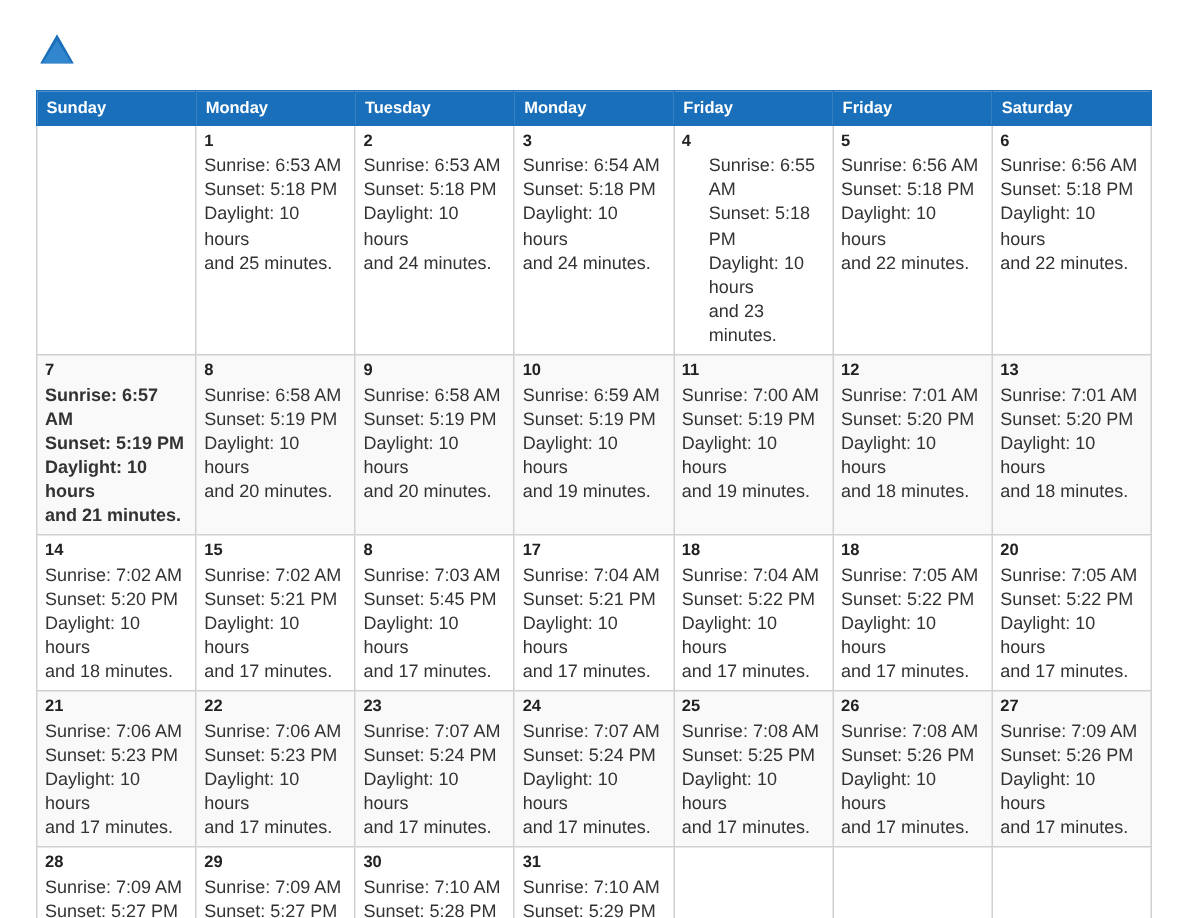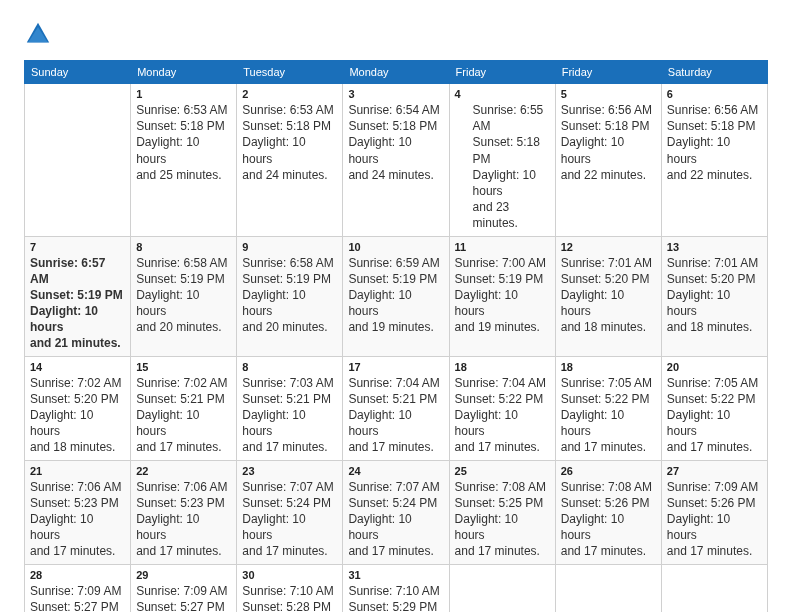--- a/index.html
+++ b/index.html
@@ -64,21 +64,21 @@
       border-collapse: collapse;
       border: 1px solid #ccc;
       font-size: 10px;
     }
     .calendar th {
       background-color: #1a6fba;
       color: #fff;
       text-align: left;
       padding: 5px 6px;
       font-size: 11px;
-      font-weight: normal;
+      font-weight: bold;
       border: 1px solid #1a6fba;
     }
     .calendar td {
       vertical-align: top;
       padding: 4px 5px;
       border: 1px solid #d0d0d0;
       width: calc(100%/7);
       min-height: 72px;
       background: #fff;
     }
@@ -245,21 +245,21 @@
           <td>
             <span class="day-num">15</span>
             <div class="day-info" style="white-space: pre-line;">Sunrise: 7:02 AM
 Sunset: 5:21 PM
 Daylight: 10 hours
 and 17 minutes.</div>
           </td>
           <td>
             <span class="day-num">8</span>
             <div class="day-info" style="white-space: pre-line;">Sunrise: 7:03 AM
-Sunset: 5:21 PM
+Sunset: 5:45 PM
 Daylight: 10 hours
 and 17 minutes.</div>
           </td>
           <td>
             <span class="day-num">17</span>
             <div class="day-info" style="white-space: pre-line;">Sunrise: 7:04 AM
 Sunset: 5:21 PM
 Daylight: 10 hours
 and 17 minutes.</div>
           </td>

